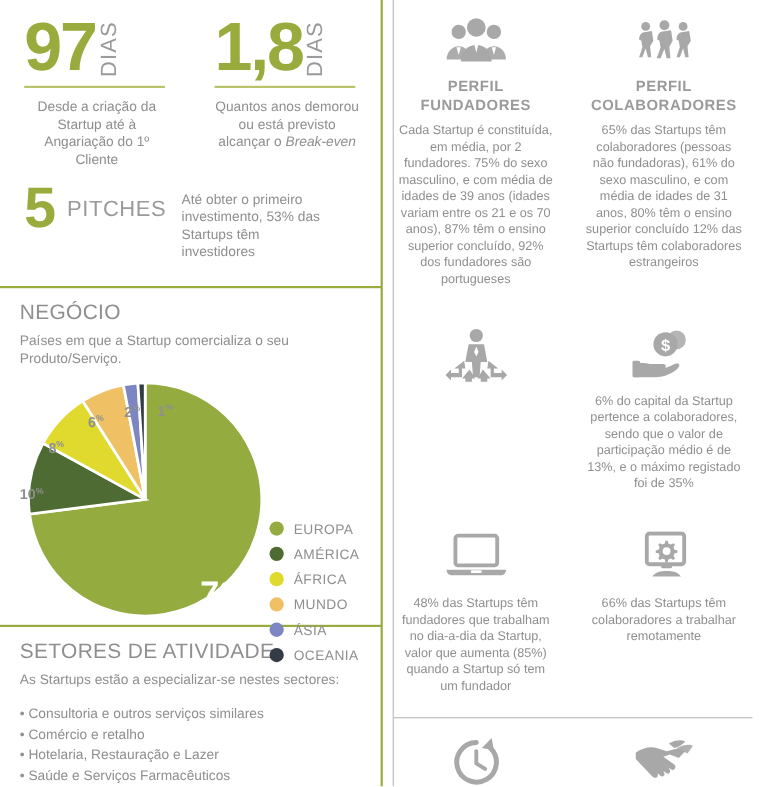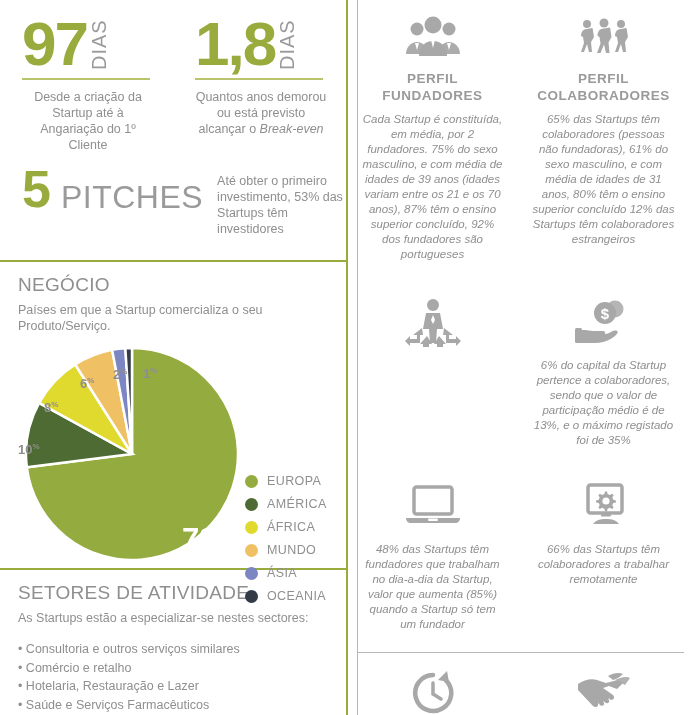--- a/index.html
+++ b/index.html
@@ -36,53 +36,53 @@
     line-height: 20px; margin: 0 0 4px 2px; height: 54px;
     display: flex; align-items: flex-start;
   }
   .bignum-rule { width: 128px; height: 2px; background: #b9c46c; margin: 4px 0 9px 0; }
   .bignum-cap { font-size: 12.5px; line-height: 16px; color: #8f8f8f; text-align: center; width: 132px; }
   .bignum-cap em { font-style: italic; }
 
   
   .pitch-row { display: flex; align-items: flex-start; padding: 12px 0 0 22px; }
   .pitch-num { font-size: 52px; font-weight: bold; color: #9aab3d; line-height: 48px; }
-  .pitch-word { font-size: 32px; color: #9a9a9a; letter-spacing: 0.5px; margin: 14px 0 0 10px; }
+  .pitch-word { font-size: 20px; color: #9a9a9a; letter-spacing: 0.5px; margin: 14px 0 0 10px; }
   .pitch-text { font-size: 12.5px; line-height: 16px; color: #8f8f8f; width: 132px; margin: 8px 0 0 14px; }
 
   
   .sect-pad { padding: 12px 0 0 18px; }
   .sect-title { font-size: 19px; color: #8f8f8f; letter-spacing: 0.3px; margin-bottom: 6px; }
   .sect-sub { font-size: 12.5px; color: #8f8f8f; line-height: 16px; }
 
   .chart-wrap { position: relative; width: 347px; height: 230px; }
   .pie-svg { position: absolute; left: 22px; top: 10px; }
   .pct-lab { position: absolute; font-size: 13px; font-weight: bold; color: #8f8f8f; }
   .pct-lab sup { font-size: 8px; font-weight: bold; }
   .pie-center-lab {
     position: absolute; font-size: 31px; font-weight: bold; color: #ffffff;
     left: 182px; top: 188px;
   }
   .pie-center-lab sup { font-size: 15px; font-weight: bold; }
 
   .legend { position: absolute; left: 245px; top: 140px; }
-  .legend-item { display: flex; align-items: center; margin-bottom: 9px; }
+  .legend-item { display: flex; margin-bottom: 9px; }
   .legend-dot { width: 13px; height: 13px; border-radius: 50%; margin-right: 9px; flex: none; }
   .legend-text { font-size: 12.5px; color: #8f8f8f; letter-spacing: 0.4px; }
 
   .sector-list { margin-top: 14px; }
   .sector-item { font-size: 12.5px; color: #8f8f8f; line-height: 18.5px; }
 
   
   .rcell { float: left; width: 171px; padding: 8px 13px 0 13px; text-align: center; }
   .rrow { overflow: hidden; }
   .icon-box { height: 52px; display: flex; align-items: center; justify-content: center; margin-bottom: 6px; }
   .icon-box.tall { height: 58px; }
   .rtitle { font-size: 13.5px; font-weight: bold; color: #9a9a9a; line-height: 17px; letter-spacing: 0.5px; margin-bottom: 8px; }
-  .rtext { font-size: 11.5px; color: #8f8f8f; line-height: 15px; font-style: italic; }
+  .rtext { font-size: 11.5px; color: #8f8f8f; line-height: 15px; }
   svg { display: block; }
 </style>
 </head>
 <body>
 
 <div class="page">
 
   <div class="col-left">
 
     <div class="bignum-row">

